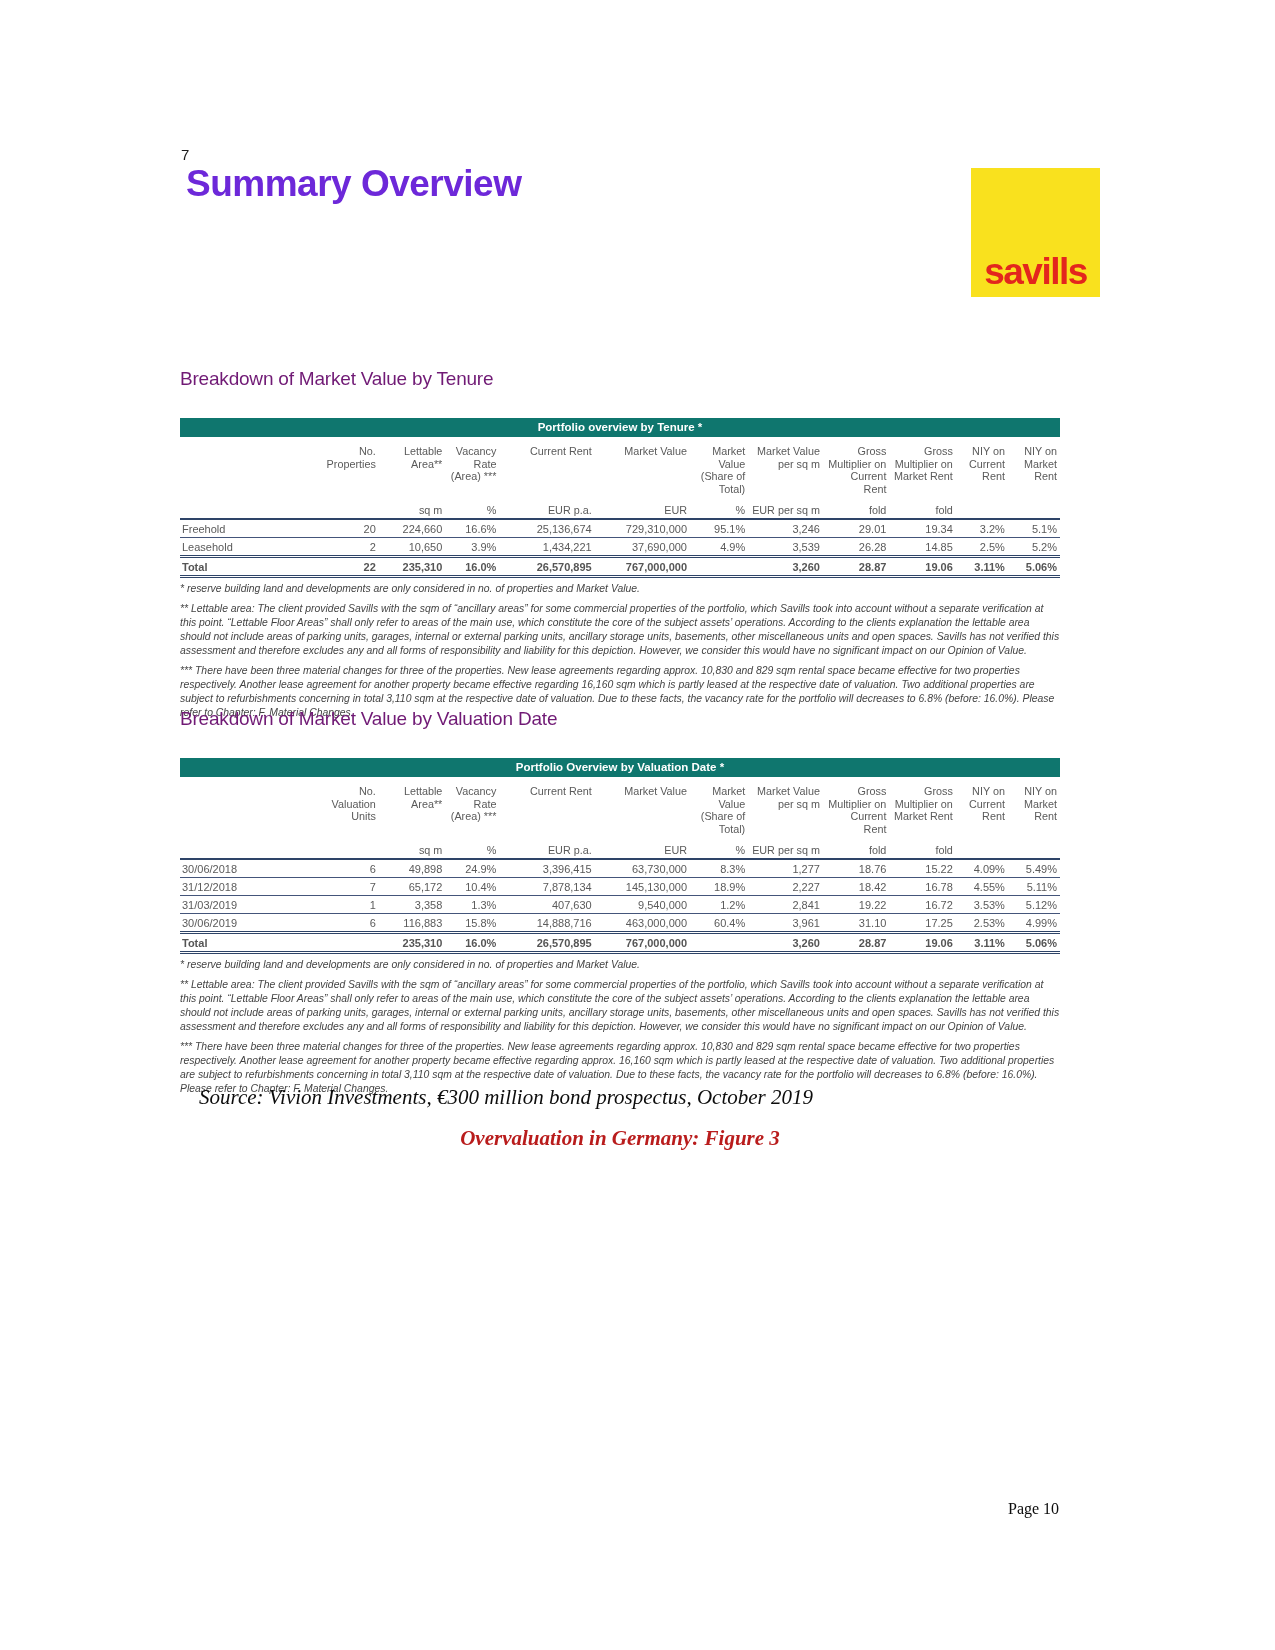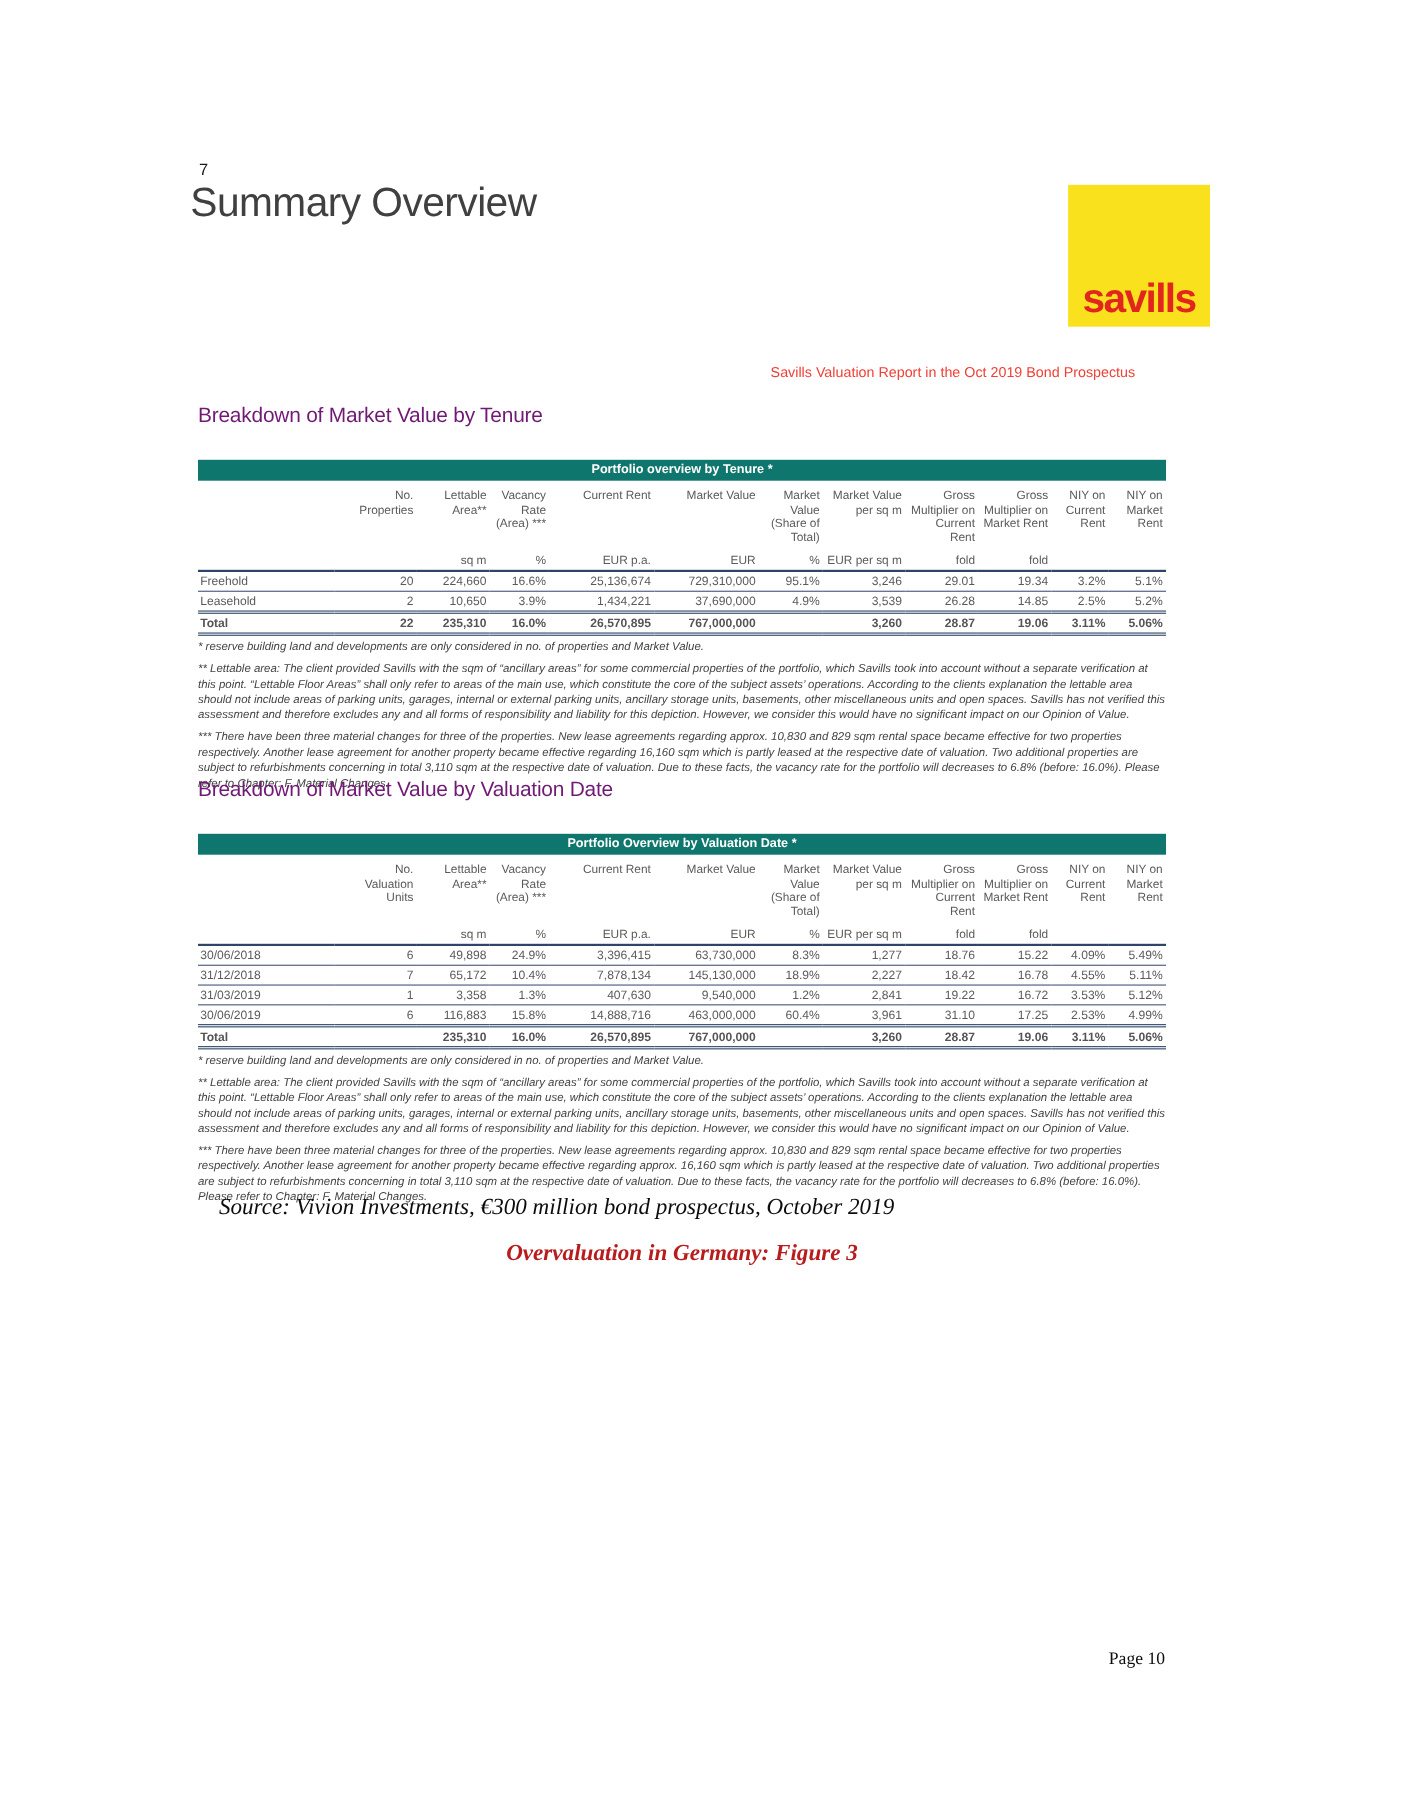--- a/index.html
+++ b/index.html
@@ -5,22 +5,22 @@
   html,body{margin:0;padding:0;}
   body{
     width:1275px;height:1650px;position:relative;background:#ffffff;
     font-family:"Liberation Sans", sans-serif;color:#333;
     -webkit-font-smoothing:antialiased;
   }
   .page{position:absolute;inset:0;}
 
   .page-small-num{position:absolute;left:181px;top:146px;font-size:15px;color:#1a1a1a;}
   .main-title{
-    position:absolute;left:173px;top:163px;margin:0;
-    font-size:37px;font-weight:400;color:#404040;letter-spacing:-0.5px;
+    position:absolute;left:186px;top:163px;margin:0;
+    font-size:37px;font-weight:700;color:#6d28d9;letter-spacing:-0.5px;
   }
   .logo{
     position:absolute;left:971px;top:168px;width:129px;height:129px;
     background:#F9E11E;display:flex;align-items:flex-end;justify-content:center;
   }
   .logo-text{
     color:#E3261D;font-size:37px;font-weight:bold;letter-spacing:-1.5px;
     line-height:1;padding-bottom:7px;text-align:right;
   }
   .annotation{
@@ -114,21 +114,20 @@
 
 <div class="page">
 
   <div class="page-small-num">7</div>
   <h1 class="main-title">Summary Overview</h1>
 
   <div class="logo">
     <span class="logo-text">savills</span>
   </div>
 
-  <div class="annotation">Savills Valuation Report in the Oct 2019 Bond Prospectus</div>
 
   <section class="sec sec-tenure">
     <h2 class="sec-heading">Breakdown of Market Value by Tenure</h2>
     <div class="table-bar">Portfolio overview by Tenure *</div>
     <table class="data-table">
       <thead>
         <tr>
             <th></th>
             <th>No.
 Properties</th>

